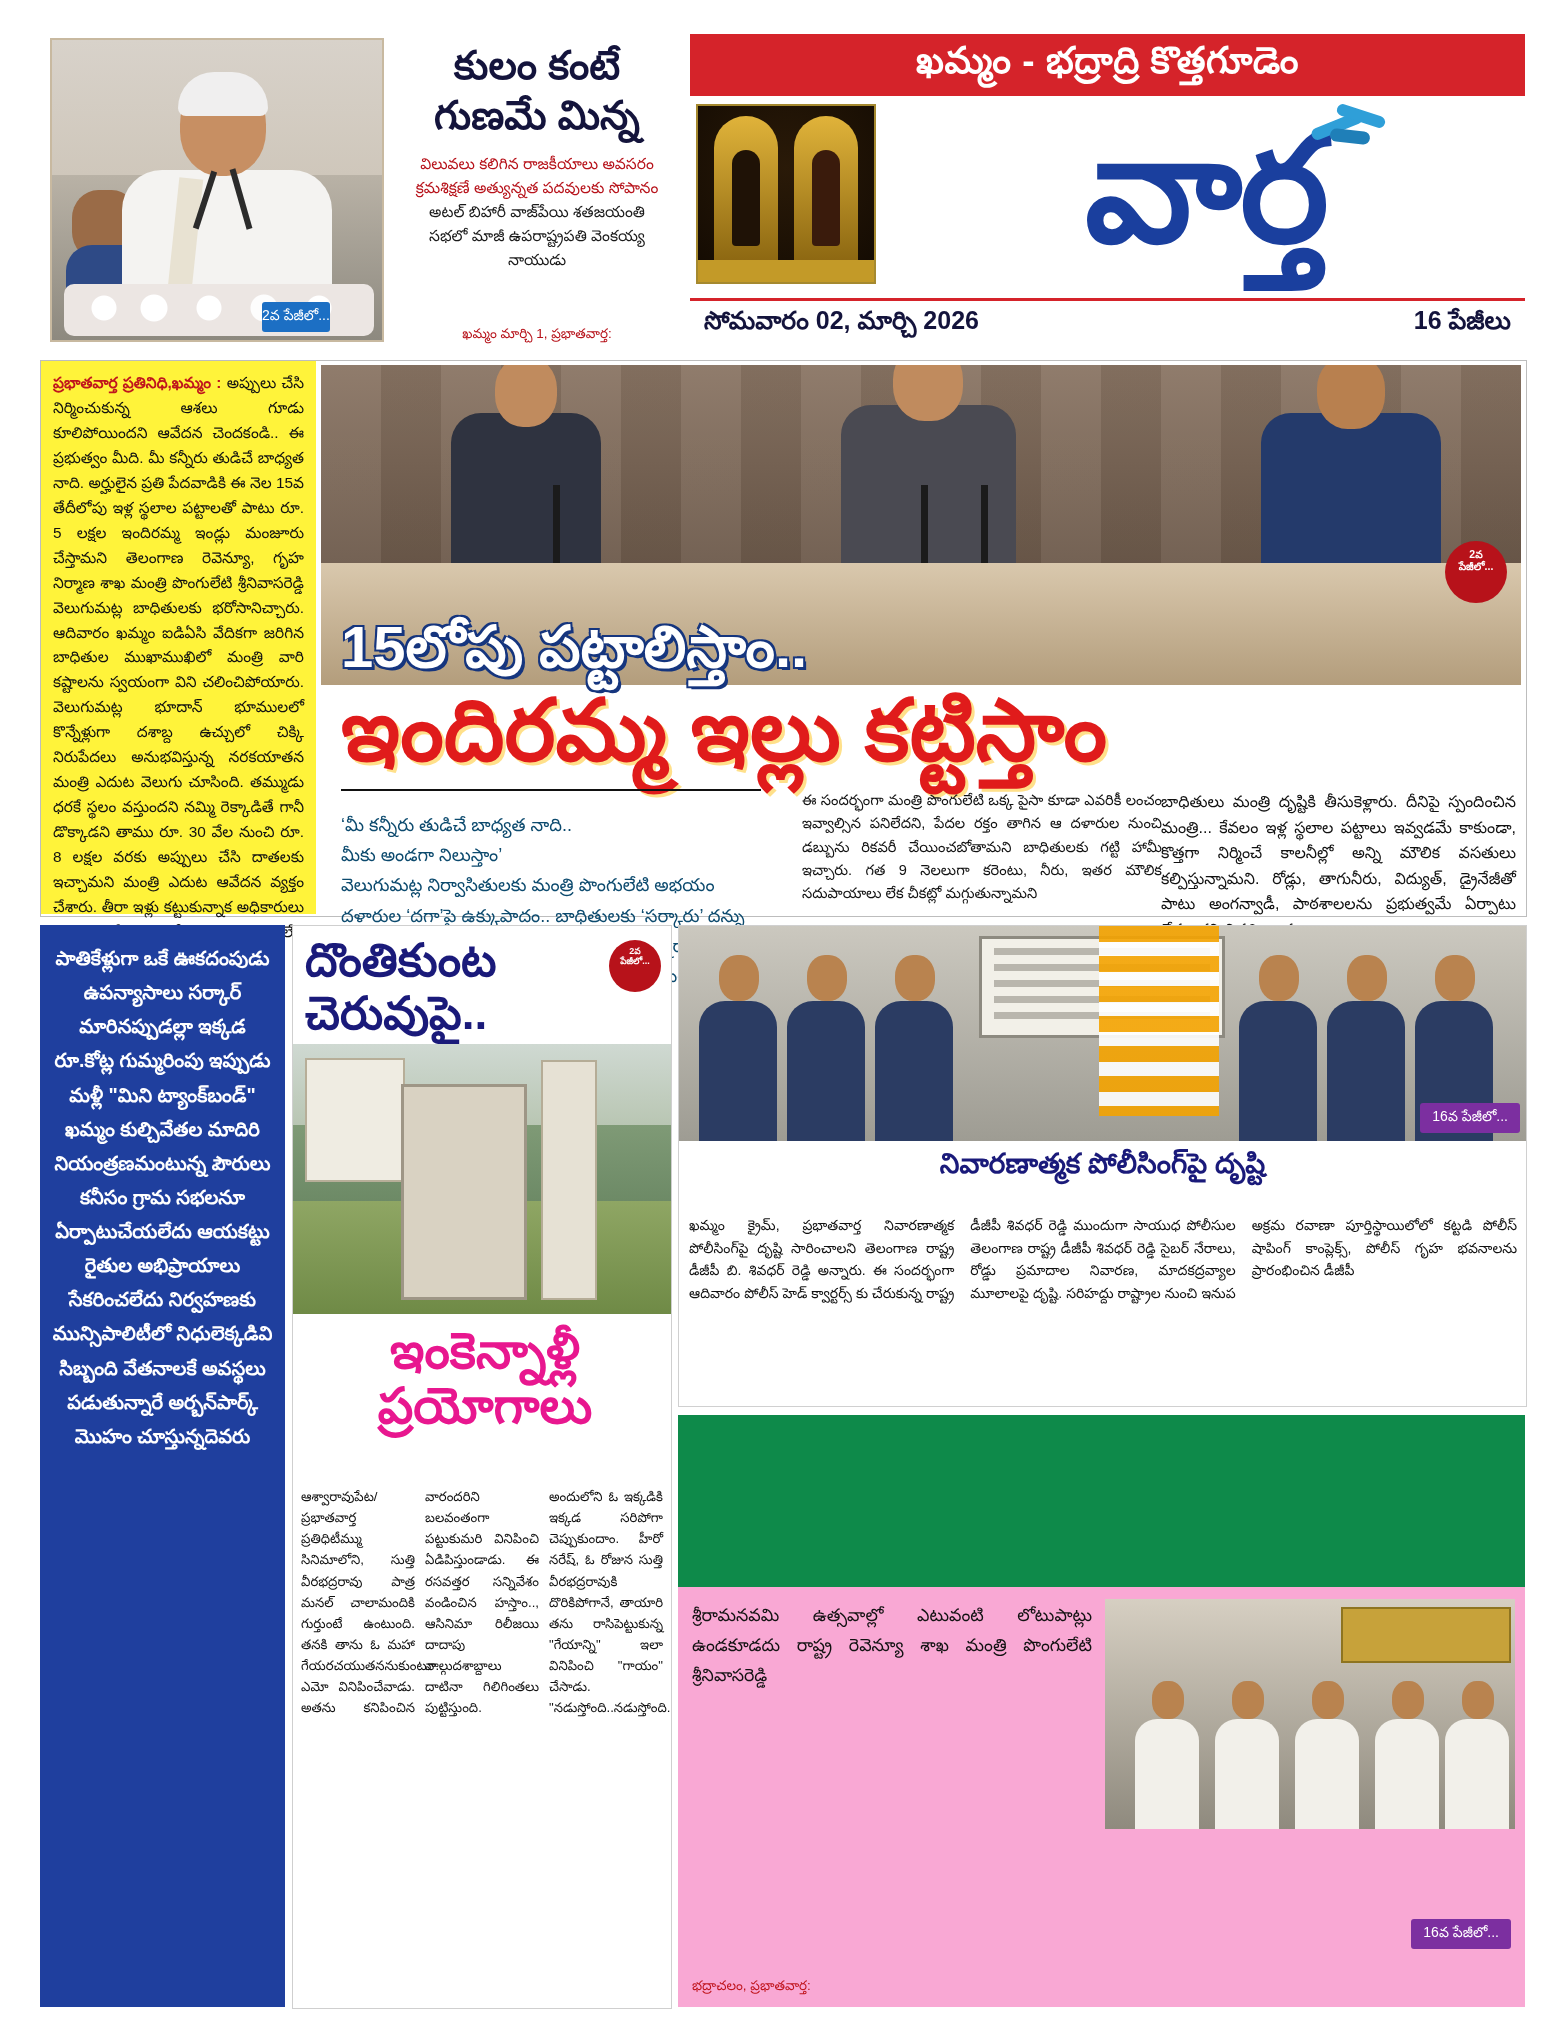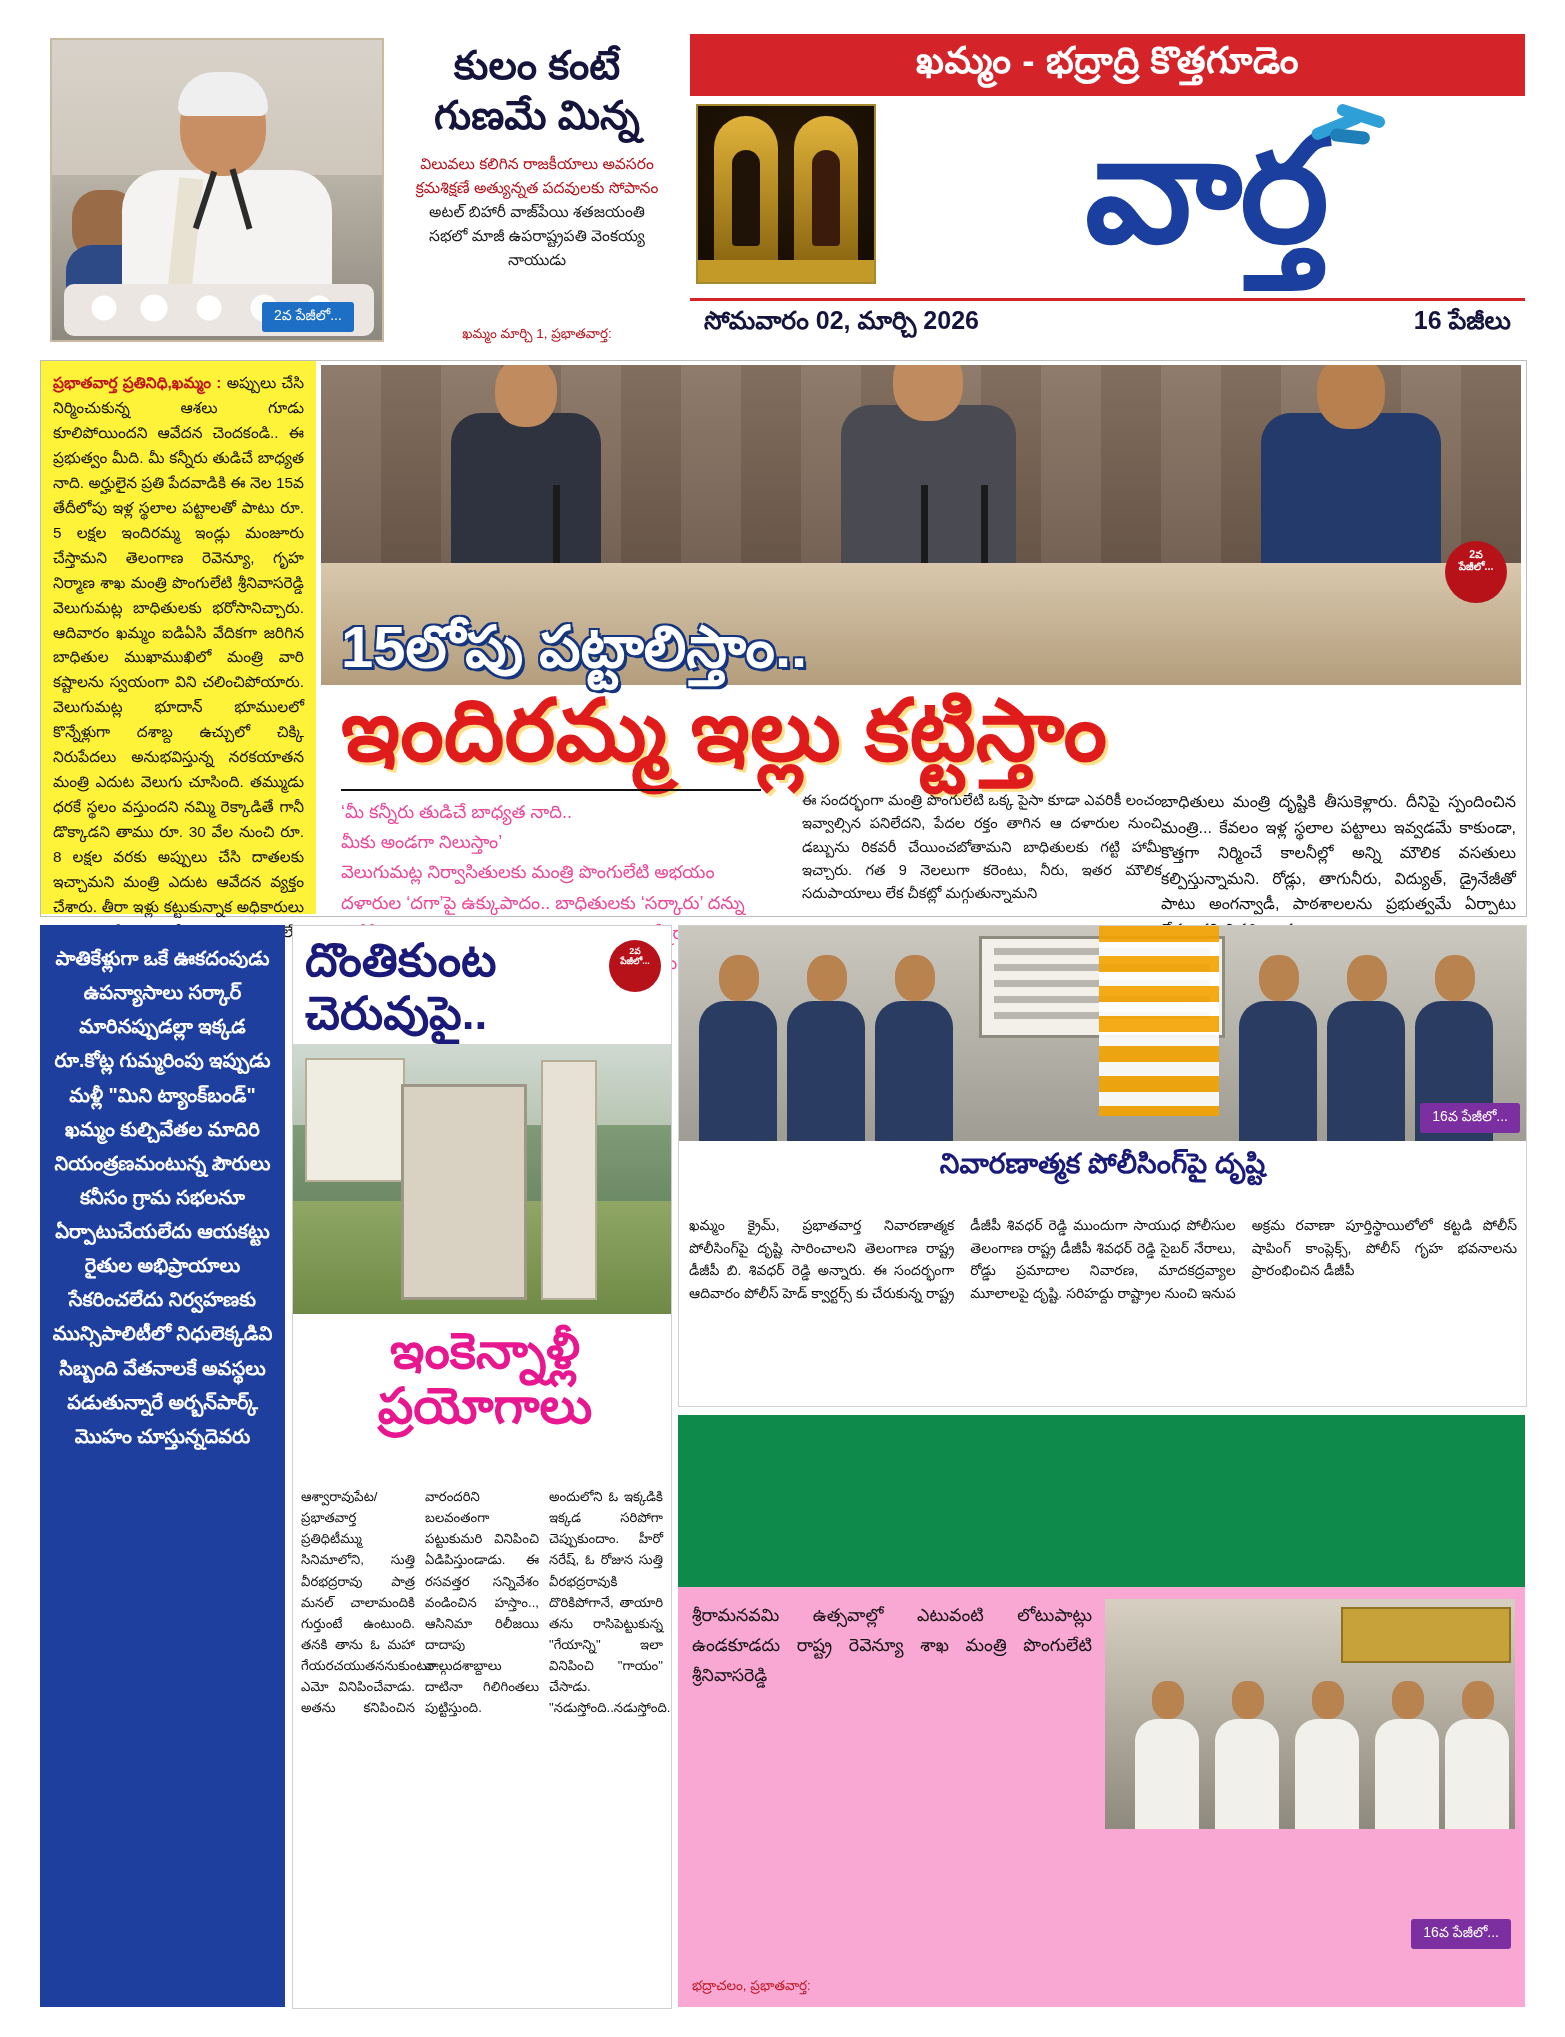--- a/index.html
+++ b/index.html
@@ -31,21 +31,21 @@
 
   .mh-lead{position:absolute;left:352px;top:10px;width:290px;}
   .mh-lead h1{
     margin:0;font-size:40px;line-height:1.25;color:#14143c;font-weight:bold;
     text-align:center;font-family:"Liberation Sans", sans-serif;
   }
   .mh-lead .sub{margin-top:12px;font-size:15.5px;line-height:1.55;color:#b7121a;text-align:center;}
   .mh-lead .sub .dark{color:#1a1a1a;text-align:center;}
   .mh-pagebadge{
     position:absolute;left:222px;top:272px;background:#1c6fc4;color:#fff;font-size:14px;
-    padding:5px 12px;border-radius:3px;
+    padding:5px 0;border-radius:3px;
   }
   .mh-credit{position:absolute;left:352px;top:296px;width:290px;text-align:center;font-size:13.5px;color:#b7121a;}
 
   .mh-right{position:absolute;left:650px;top:4px;width:835px;height:312px;}
   .district-band{
     position:absolute;left:0;top:0;width:835px;height:62px;background:#d5232a;
     color:#fff;font-size:37px;font-weight:bold;display:flex;align-items:center;justify-content:center;
     letter-spacing:.5px;
   }
   .deity{
@@ -104,22 +104,22 @@
   .lp-badge span{display:block;font-size:10.5px;line-height:12px;}
   .lead-head1{
     position:absolute;left:300px;top:252px;font-size:58px;font-weight:bold;color:#fff;
     text-shadow:3px 3px 0 #15357e,-2px -2px 0 #15357e,2px -2px 0 #15357e,-2px 2px 0 #15357e;
   }
   .lead-head2{
     position:absolute;left:300px;top:320px;font-size:86px;font-weight:bold;color:#e01b1b;
     text-shadow:3px 3px 0 #ffe08a;
   }
   .lead-sub{
-    position:absolute;left:300px;top:428px;width:420px;font-size:18px;line-height:1.68;color:#ec4899;
-    border-top:2px solid #111;padding-top:6px;
+    position:absolute;left:300px;top:428px;width:420px;font-size:18px;line-height:1.68;color:#0c4a6e;
+    border-top:2px solid #111;padding-top:19px;
   }
   .lead-sub .q{display:block;}
   .lead-col2{position:absolute;left:761px;top:428px;width:360px;font-size:14.6px;line-height:1.6;color:#111;text-align:justify;}
   .lead-col3{position:absolute;left:1120px;top:428px;width:355px;font-size:16px;line-height:1.6;color:#111;text-align:justify;}
 
   
   .bluecol{
     position:absolute;left:40px;top:925px;width:245px;height:1082px;background:#1f3f9e;
     color:#fff;padding:16px 12px;box-sizing:border-box;text-align:center;
     font-size:19.5px;line-height:1.75;font-weight:bold;

